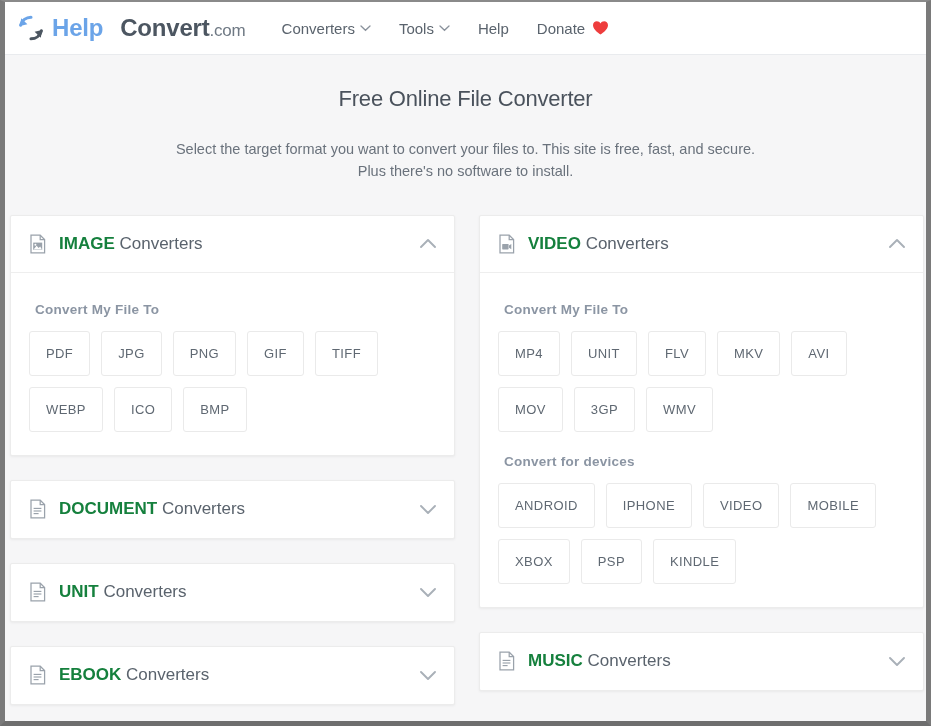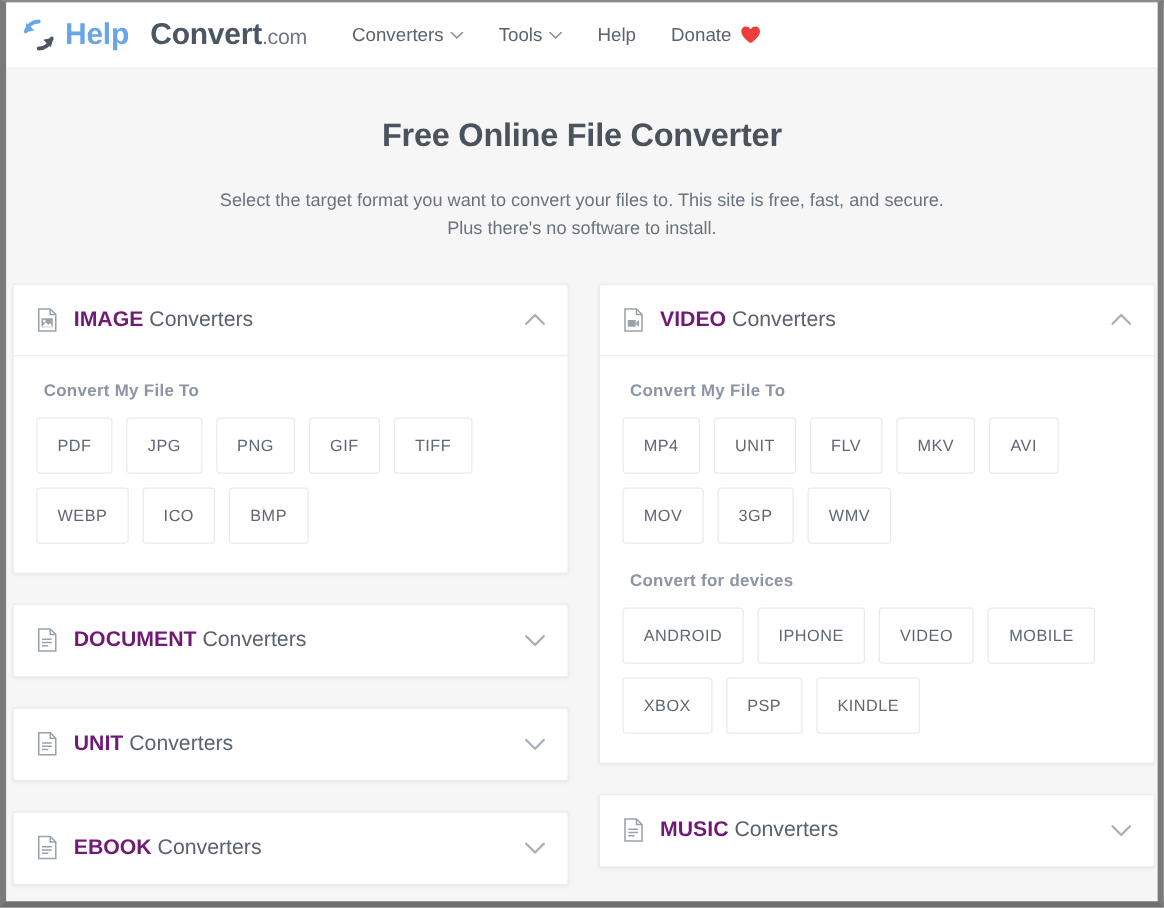--- a/index.html
+++ b/index.html
@@ -84,23 +84,23 @@
   }
   .chev-sm { display: block; }
   .heart { display: block; margin-left: 2px; }
 
   
   #hero {
     padding: 30px 0 18px 0;
     text-align: center;
   }
   #hero h1 {
-    margin: 8px;
-    font-size: 26px;
-    font-weight: bold;
+    margin: 1px;
+    font-size: 22px;
+    font-weight: normal;
     color: #4a525c;
     letter-spacing: -0.2px;
   }
   #hero p {
     margin: 26px auto 0 auto;
     width: 600px;
     font-size: 14.5px;
     line-height: 1.55;
     color: #6a727c;
   }
@@ -134,34 +134,34 @@
 
   .card-file-icon { flex: none; display: block; margin-right: 11px; }
 
   .card-title {
     font-size: 17px;
     color: #5a636d;
     white-space: nowrap;
     flex: 1;
   }
   .card-title .kind {
-    color: #701a75;
+    color: #15803d;
     font-weight: bold;
     margin-top: 25px;
   }
   .card-chevron { flex: none; display: block; }
 
   .card-body { padding: 20px 18px 12px 18px; }
 
   .group-label {
     font-size: 13.5px;
     font-weight: bold;
     color: #8b95a3;
     letter-spacing: 0.25px;
-    margin: 0 0 14px 6px;
+    margin: 9px 0 14px 6px;
   }
   .group + .group { margin-top: 22px; }
 
   .chip-row {
     display: flex;
     flex-wrap: wrap;
     gap: 11px;
     margin-bottom: 11px;
   }
   .chip {

